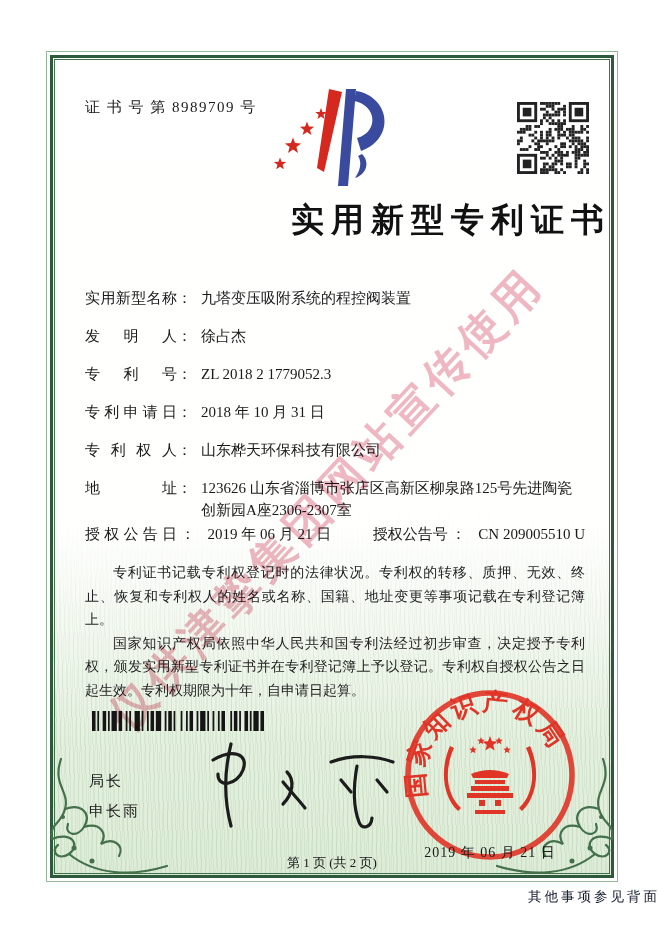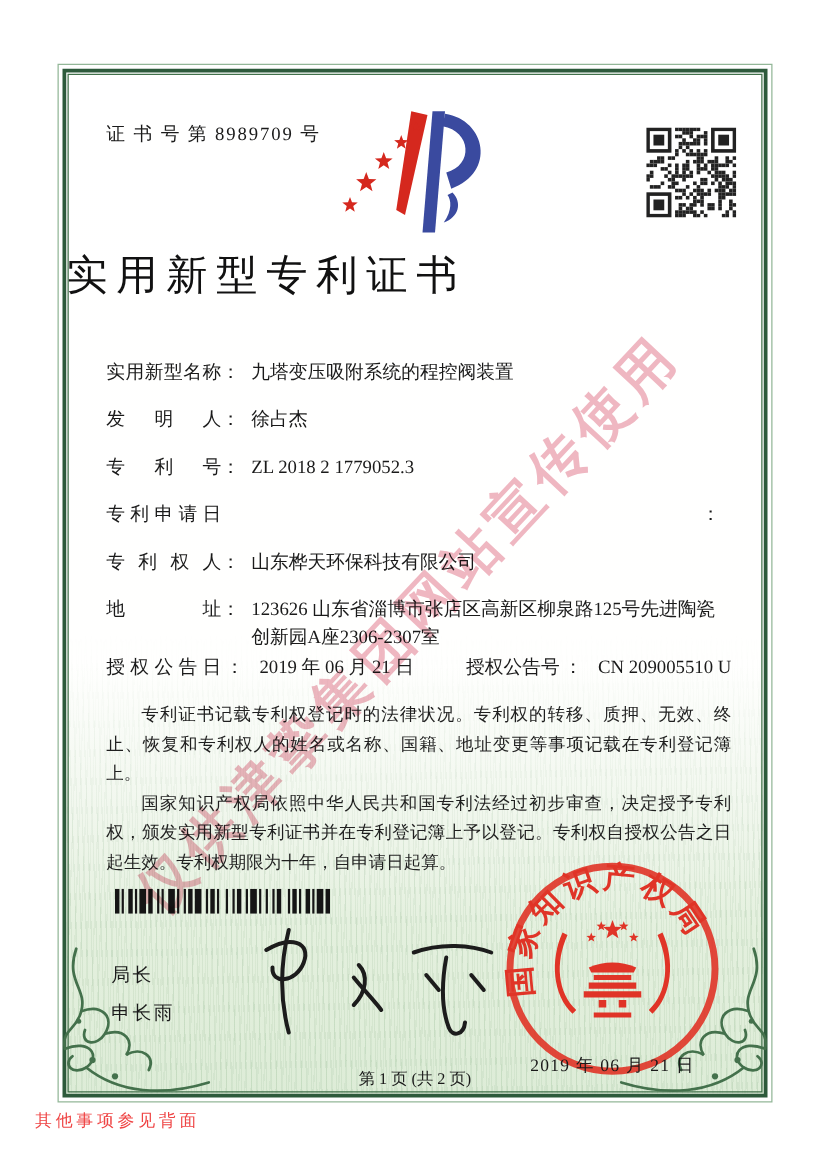--- a/index.html
+++ b/index.html
@@ -18,22 +18,22 @@
       repeating-linear-gradient(88deg, rgba(90,145,92,.10) 0 1px, transparent 1px 4px),
       repeating-linear-gradient(92deg, rgba(90,145,92,.08) 0 1px, transparent 1px 5px);
     -webkit-mask-image:linear-gradient(180deg,transparent 0,#000 60%);
             mask-image:linear-gradient(180deg,transparent 0,#000 60%); }
 
   .cert-no { position:absolute; left:32px; top:40px; font-size:15px; letter-spacing:1.5px; }
 
   .logo { position:absolute; left:214px; top:30px; width:132px; height:102px; }
   .qr   { position:absolute; left:464px; top:44px; width:72px; height:72px; }
 
-  .title { position:absolute; left:0; right:0; top:140px; text-align:left;
-    font-size:33px; font-weight:normal; letter-spacing:7px; color:#111; }
+  .title { position:absolute; left:0; right:0; top:140px; text-align:right;
+    font-size:33px; font-weight:bold; letter-spacing:7px; color:#111; }
 
   
   .main { position:absolute; left:32px; right:26px; top:229px; }
   .row  { display:flex; font-size:15px; line-height:22px; margin-bottom:16px;justify-content:space-between; }
   .row.tight { margin-bottom:2px; }
   .flabel { flex:none; width:92px; text-align:justify; text-align-last:justify; }
   .colon  { flex:none; margin-right:9px; }
   .fvalue { flex:1; }
   .grant .fvalue { flex:none; width:162px; }
   .grant .flabel2 { flex:none; }
@@ -41,22 +41,22 @@
   .body p { font-size:14px; line-height:23.5px; text-align:justify; text-indent:2em; color:#1f1f1f; }
 
   
   .barcode { position:absolute; left:39px; top:653px; width:172px; height:20px; }
   .official { position:absolute; left:36px; top:708px; font-size:15px; line-height:30px; letter-spacing:2px; }
   .signature { position:absolute; left:138px; top:676px; width:220px; height:104px; }
   .seal { position:absolute; left:348px; top:628px; width:178px; height:178px; z-index:10; }
   .seal-date { position:absolute; left:348px; top:786px; width:178px; text-align:center;
     font-size:14px; letter-spacing:1px; z-index:11; }
   .page-info { position:absolute; left:0; right:0; top:796px; text-align:center; font-size:13px; }
-  .back-note { position:absolute; left:0; right:0; top:888px; text-align:left;
-    font-size:13.5px; letter-spacing:3px; color:#ef4444;margin-left:28px; }
+  .back-note { position:absolute; left:0; right:0; top:888px; text-align:right;
+    font-size:13.5px; letter-spacing:3px; color:#0f172a; }
 
   .corner { position:absolute; width:132px; height:132px; z-index:5; pointer-events:none; }
   .corner.bl { left:-10px; bottom:-10px; }
   .corner.br { right:-10px; bottom:-10px; transform:scaleX(-1); }
 
   .watermark { position:absolute; left:118px; top:700px; height:46px; line-height:46px;
     white-space:nowrap; transform:rotate(-47deg); transform-origin:0 50%;
     font-family:"Liberation Sans","DejaVu Sans",sans-serif; font-weight:600;
     font-size:45px; letter-spacing:6px; color:rgba(223,112,134,.5);
     mix-blend-mode:multiply; z-index:50; pointer-events:none; }
@@ -326,20 +326,21 @@
         <span class="fvalue">徐占杰</span>
       </div>
       <div class="row">
         <span class="flabel">专利号</span>
           <span class="colon">：</span>
         <span class="fvalue">ZL 2018 2 1779052.3</span>
       </div>
       <div class="row">
         <span class="flabel">专利申请日</span>
           <span class="colon">：</span>
+        <span class="fvalue">2018 年 10 月 31 日</span>
       </div>
       <div class="row">
         <span class="flabel">专利权人</span>
           <span class="colon">：</span>
         <span class="fvalue">山东桦天环保科技有限公司</span>
       </div>
       <div class="row tight">
         <span class="flabel">地址</span>
           <span class="colon">：</span>
         <span class="fvalue">123626 山东省淄博市张店区高新区柳泉路125号先进陶瓷创新园A座2306-2307室</span>

